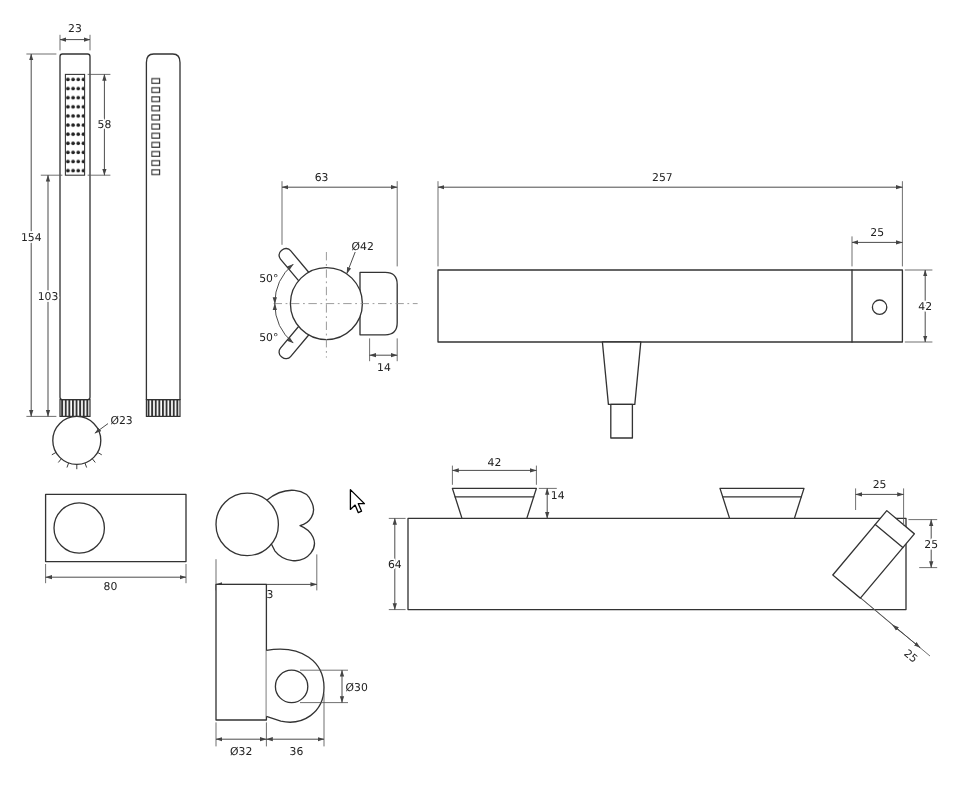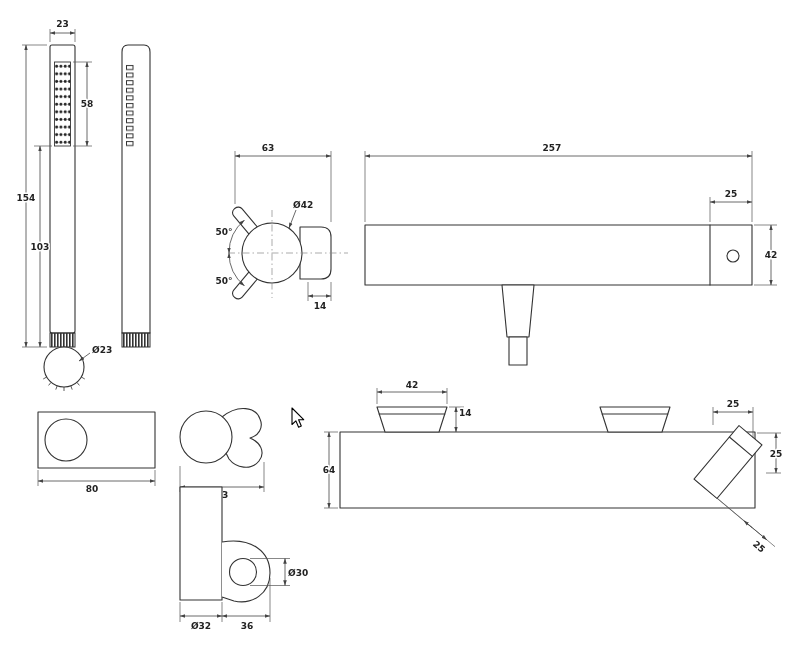--- a/index.html
+++ b/index.html
@@ -1,16 +1,16 @@
 <!DOCTYPE html>
 <html><head>
 <meta charset="utf-8">
 <style>
   html,body{margin:0;padding:0;background:#ffffff;}
-  .stage{position:relative;width:800px;height:654px;background:#fff;overflow:hidden;font-family:"DejaVu Sans",sans-serif;font-weight:bold;}
+  .stage{position:relative;width:800px;height:654px;background:#fff;overflow:hidden;font-family:"DejaVu Sans",sans-serif;}
   svg{display:block;}
   svg text{font-family:"DejaVu Sans",sans-serif;font-size:9px;fill:#222;paint-order:stroke;stroke:#fff;stroke-width:3px;stroke-linejoin:round;}
   .obj{stroke:#333;stroke-width:1.1;fill:none;stroke-linejoin:round;stroke-linecap:round;}
   .objf{stroke:#333;stroke-width:1.1;fill:#fff;stroke-linejoin:round;}
   .dim{stroke:#444;stroke-width:0.8;fill:none;}
   .ext{stroke:#555;stroke-width:0.7;fill:none;}
   .cl{stroke:#888;stroke-width:0.7;fill:none;stroke-dasharray:7 3 1.5 3;}
   .tick{stroke:#333;stroke-width:0.8;}
 </style>
 </head>

